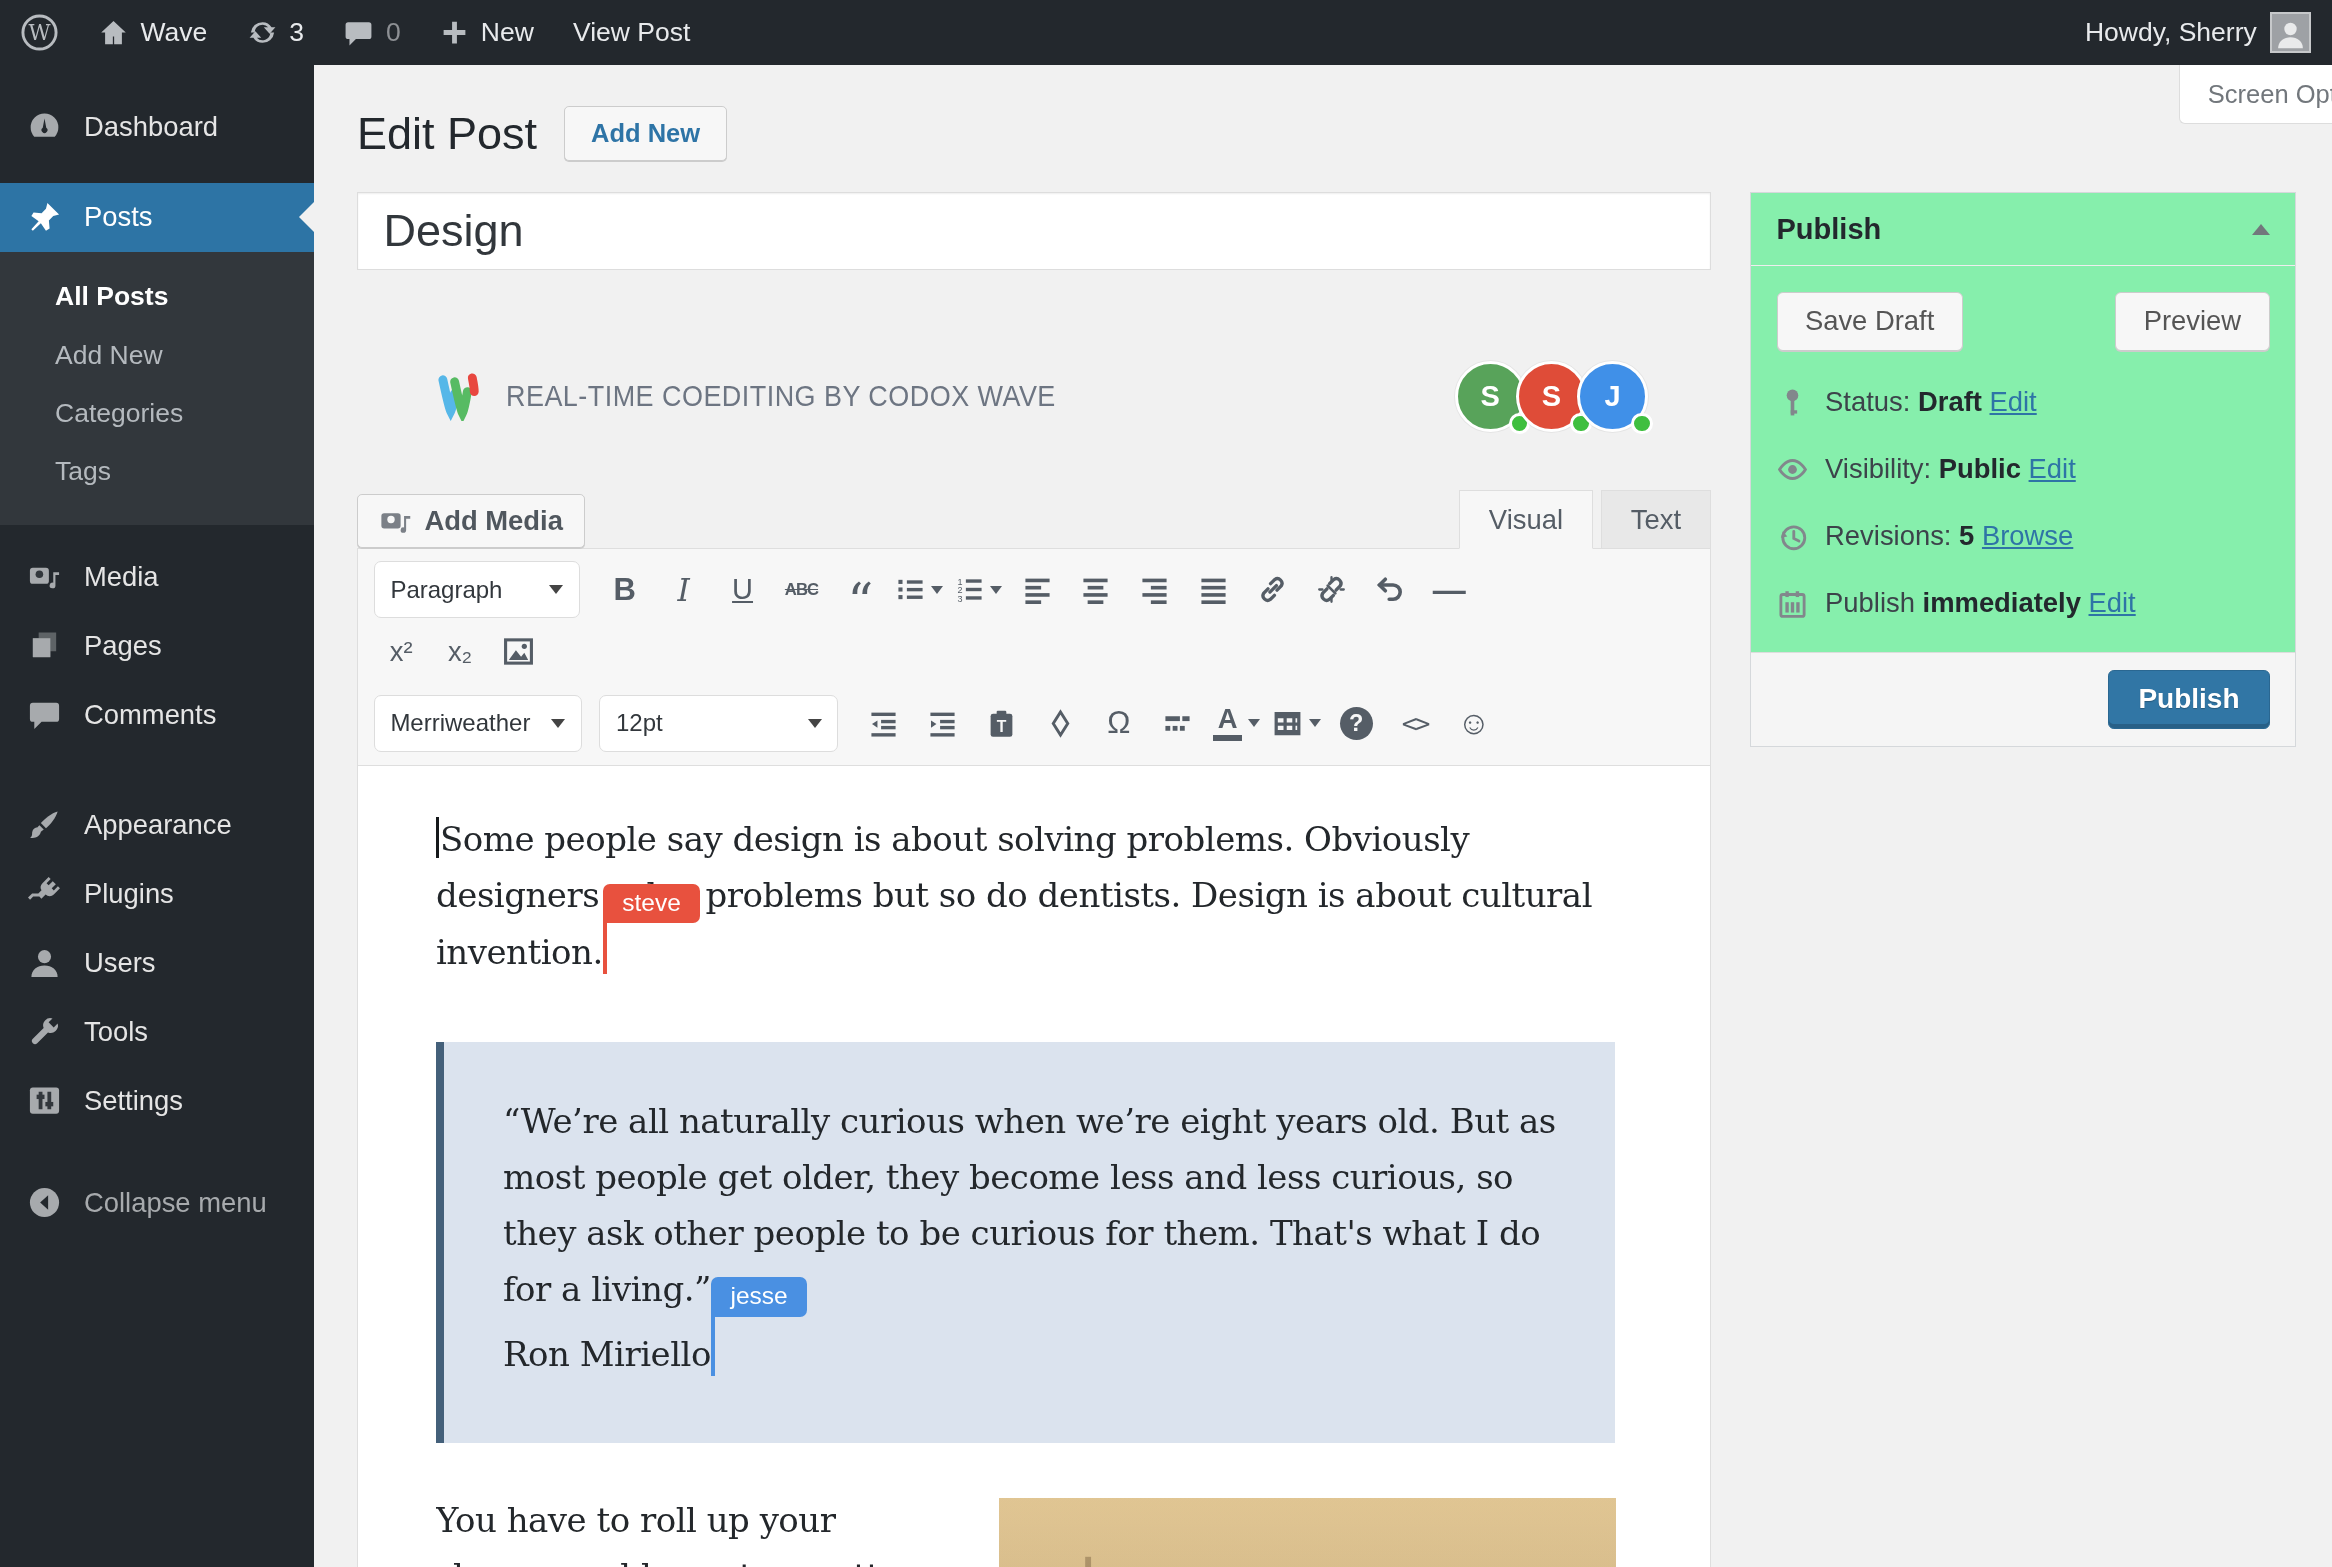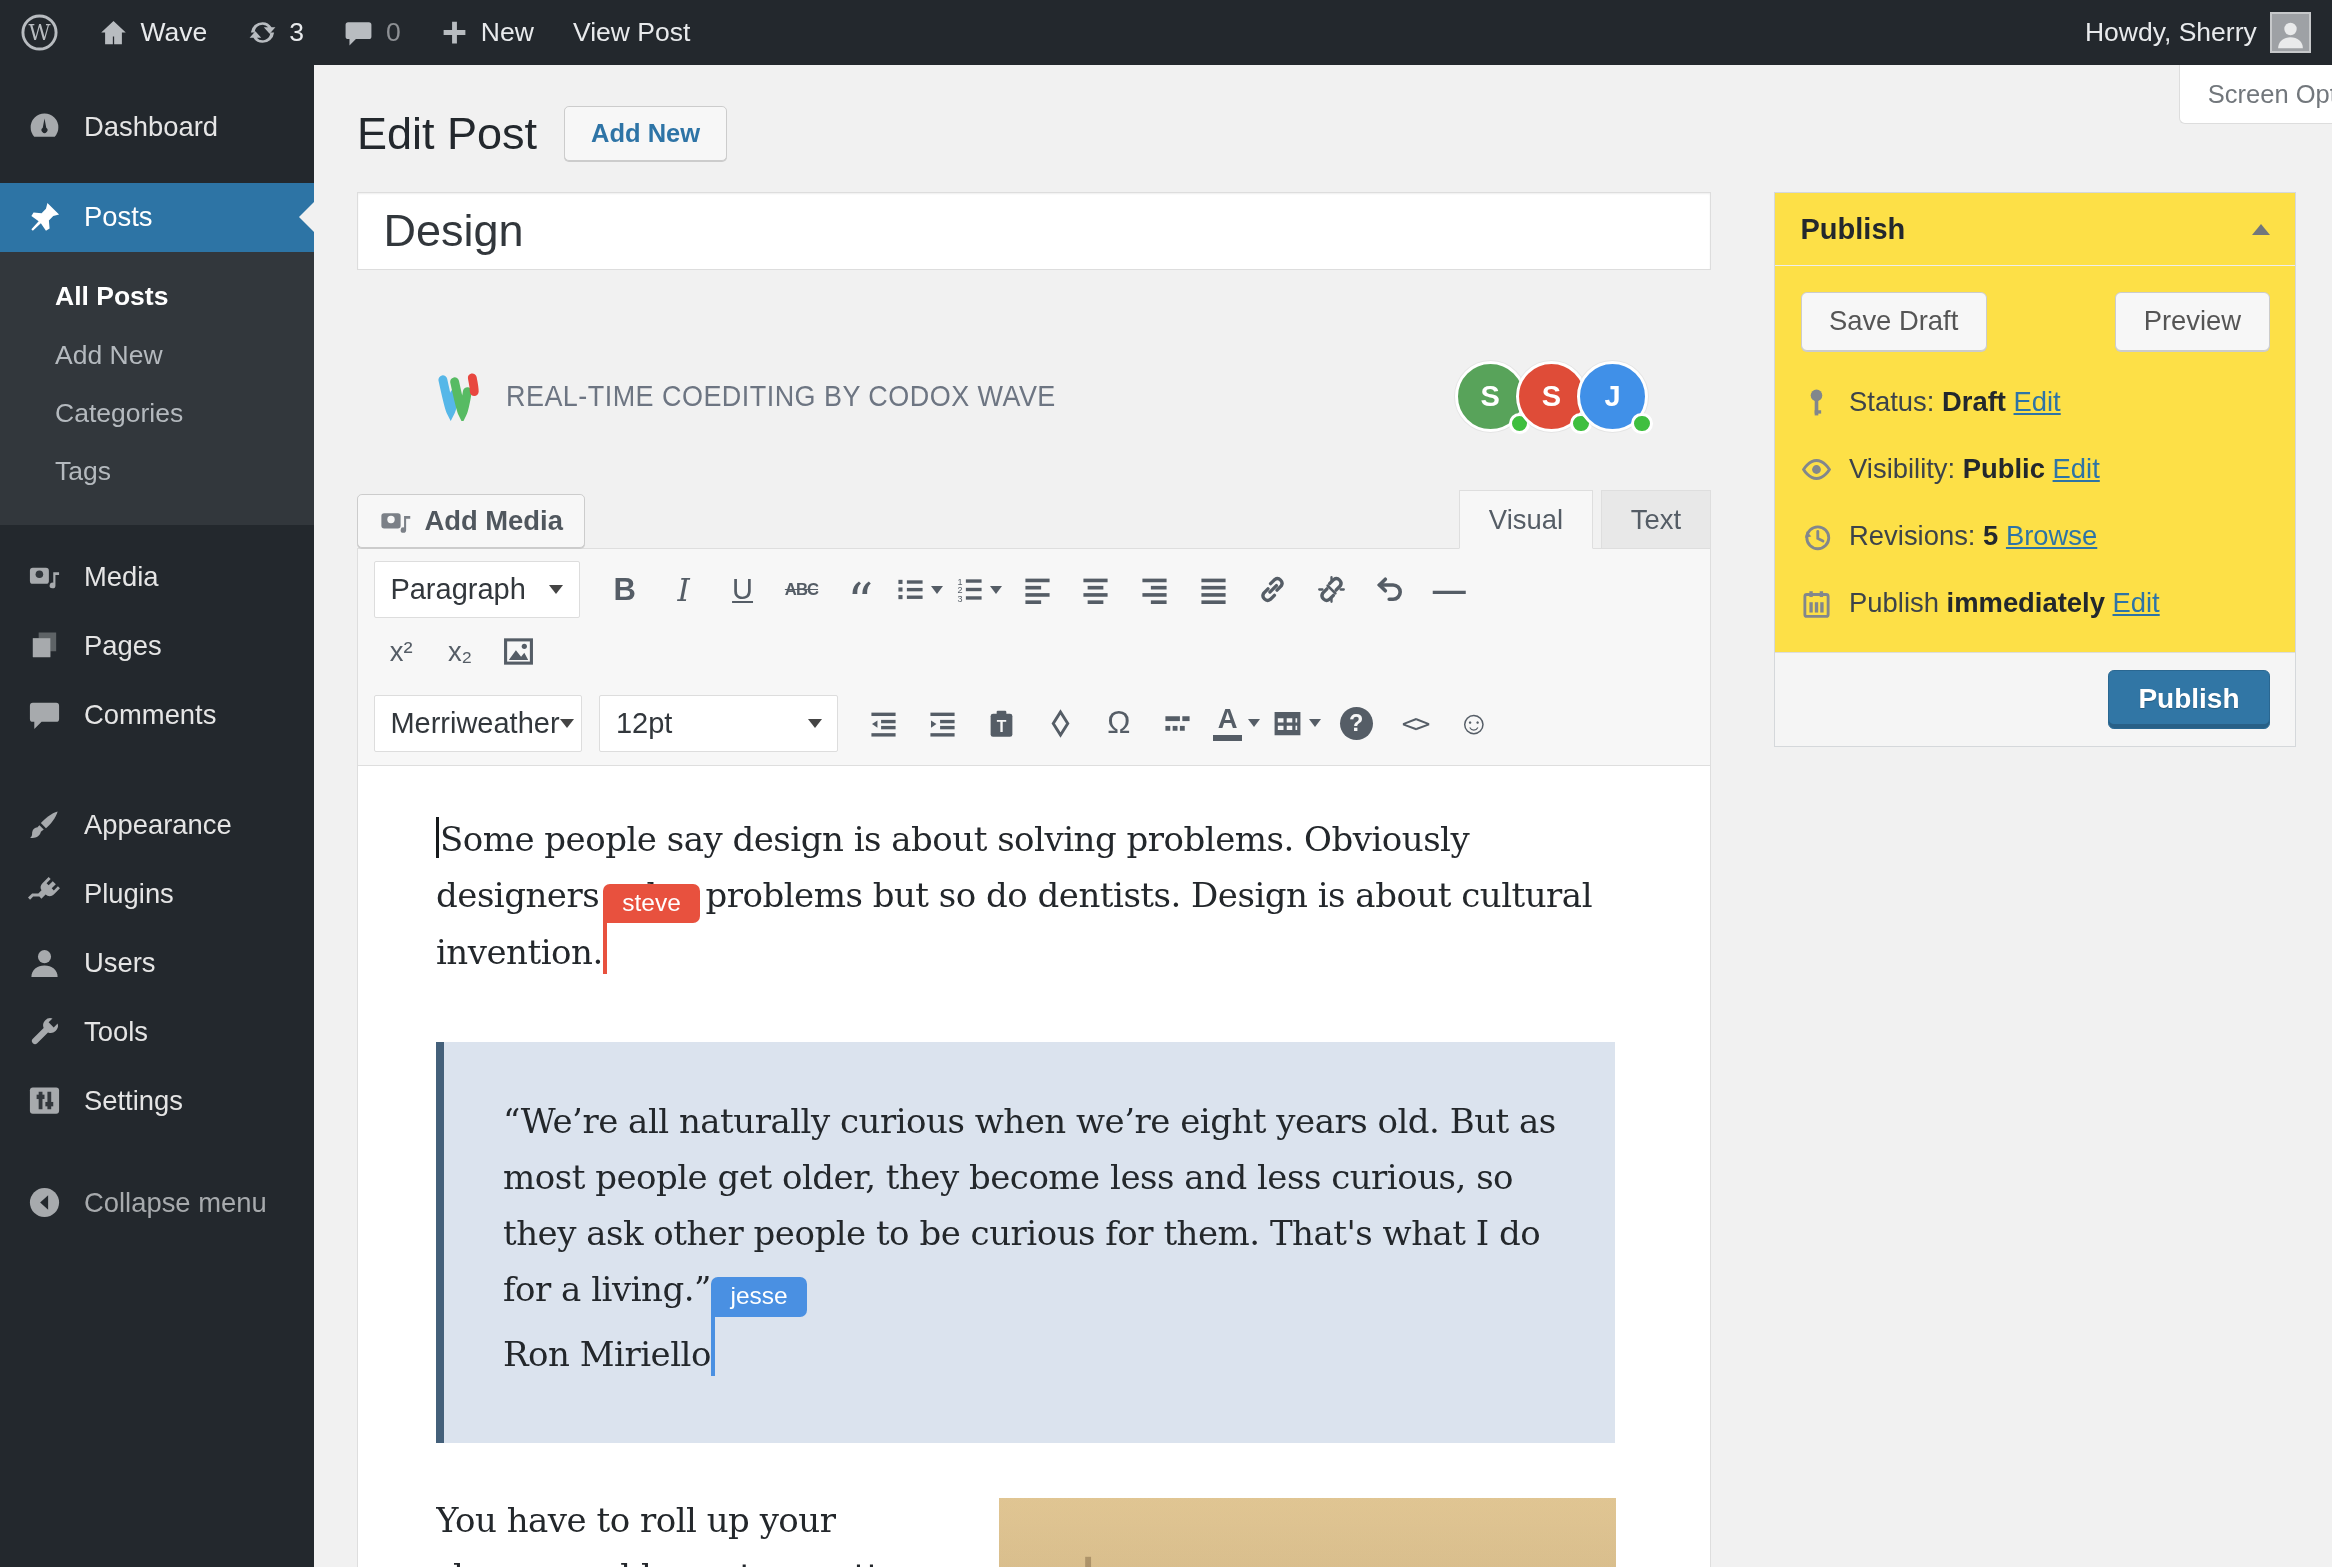--- a/index.html
+++ b/index.html
@@ -74,23 +74,23 @@
   #editor-tabs { display:flex; gap:7.8px; margin-bottom:-1px; }
   .editor-tab { padding:12.7px 29px; font-size:27.4px; color:#555d66; cursor:pointer; border:1px solid #dedede; }
   .editor-tab.active { background:#f7f7f7; border-bottom-color:#f7f7f7; position:relative; z-index:2; }
   .editor-tab.inactive { background:#e8e8e8; }
 
   
   #editor-frame { border:1px solid #dedede; background:#f7f7f7; }
   .tb-row { display:flex; align-items:center; flex-wrap:nowrap; padding:11.8px 15.7px 3.9px 15.7px; gap:3.9px; }
   .tb-row.second-line { padding:2px 15.7px 7.8px 15.7px; }
   .tb-row.fonts { padding:7.8px 15.7px 13.7px 15.7px; }
-  .tb-select { height:57px; background:#fff; border:1px solid #ddd; border-radius:2px;
+  .tb-select { height:57px; background:#fff; border:1px solid #ddd; border-radius:7px;
     display:flex; align-items:center; justify-content:space-between; padding:0 15.7px;
-    font-size:29px; color:#32373c; cursor:pointer; margin-right:13.7px; }
+    font-size:24px; color:#32373c; cursor:pointer; margin-right:13.7px; }
   .tb-select .tri-down { border-top-color:#444; border-left-width:7.8px; border-right-width:7.8px; border-top-width:9.8px; }
   .tb-btn { min-width:55px; height:55px; display:flex; align-items:center; justify-content:center;
     color:#555d66; cursor:pointer; border-radius:2.9px; gap:5.9px; padding:0 3.9px; }
   .g-bold { font-weight:bold; font-size:31px; }
   .g-italic { font-style:italic; font-family:"DejaVu Serif",serif; font-size:31px; }
   .g-underline { text-decoration:underline; font-size:29px; }
   .g-strike { font-size:16.7px; font-weight:bold; text-decoration:line-through; letter-spacing:-1px; }
   .g-quote { font-family:"DejaVu Serif",serif; font-size:51px; line-height:19.6px; padding-top:23.5px; }
   .g-sup, .g-sub { font-size:27.4px; }
   .g-omega { font-size:31px; }
@@ -120,21 +120,21 @@
   .cursor-jesse .caret-line { background:#4a90e2; height:59px; }
   .cursor-jesse .flag { background:#4a90e2; }
 
   #quote-block { margin-top:61px; background:#dbe3ee; border-left:8.8px solid #44607a;
     padding:51px 57px 61px 59px; width:1179px; }
   #para2-block { margin-top:49px; overflow:hidden; }
   #content-image { float:right; width:617px; height:296px; margin-left:45px; margin-top:5.9px; }
   #content-image svg { display:block; width:617px; height:296px; }
 
   
-  #publish-box { background:#fde047; border:1px solid #d5d8db;margin-left:24px; }
+  #publish-box { background:#86efac; border:1px solid #d5d8db; }
   #publish-head { display:flex; align-items:center; justify-content:space-between;
     padding:19.6px 25.5px; border-bottom:1px solid #eee; cursor:pointer; }
   #publish-head .title { font-size:29px; font-weight:bold; color:#23282d; }
   .tri-up { width:0; height:0; border-left:9.8px solid transparent; border-right:9.8px solid transparent;
     border-bottom:11.8px solid #72777c; }
   #publish-body { padding:25.5px 25.5px 33px 25.5px; }
   #minor-actions { display:flex; justify-content:space-between; }
   .wp-btn { background:#f7f7f7; border:1px solid #ccc; border-radius:5.9px; padding:12.7px 27.4px;
     font-size:27.4px; color:#555; cursor:pointer; box-shadow:0 1px 0 #ccc; }
   .pub-row { display:flex; align-items:center; gap:17.6px; margin-top:35px; font-size:27.4px; color:#3c434a; }

